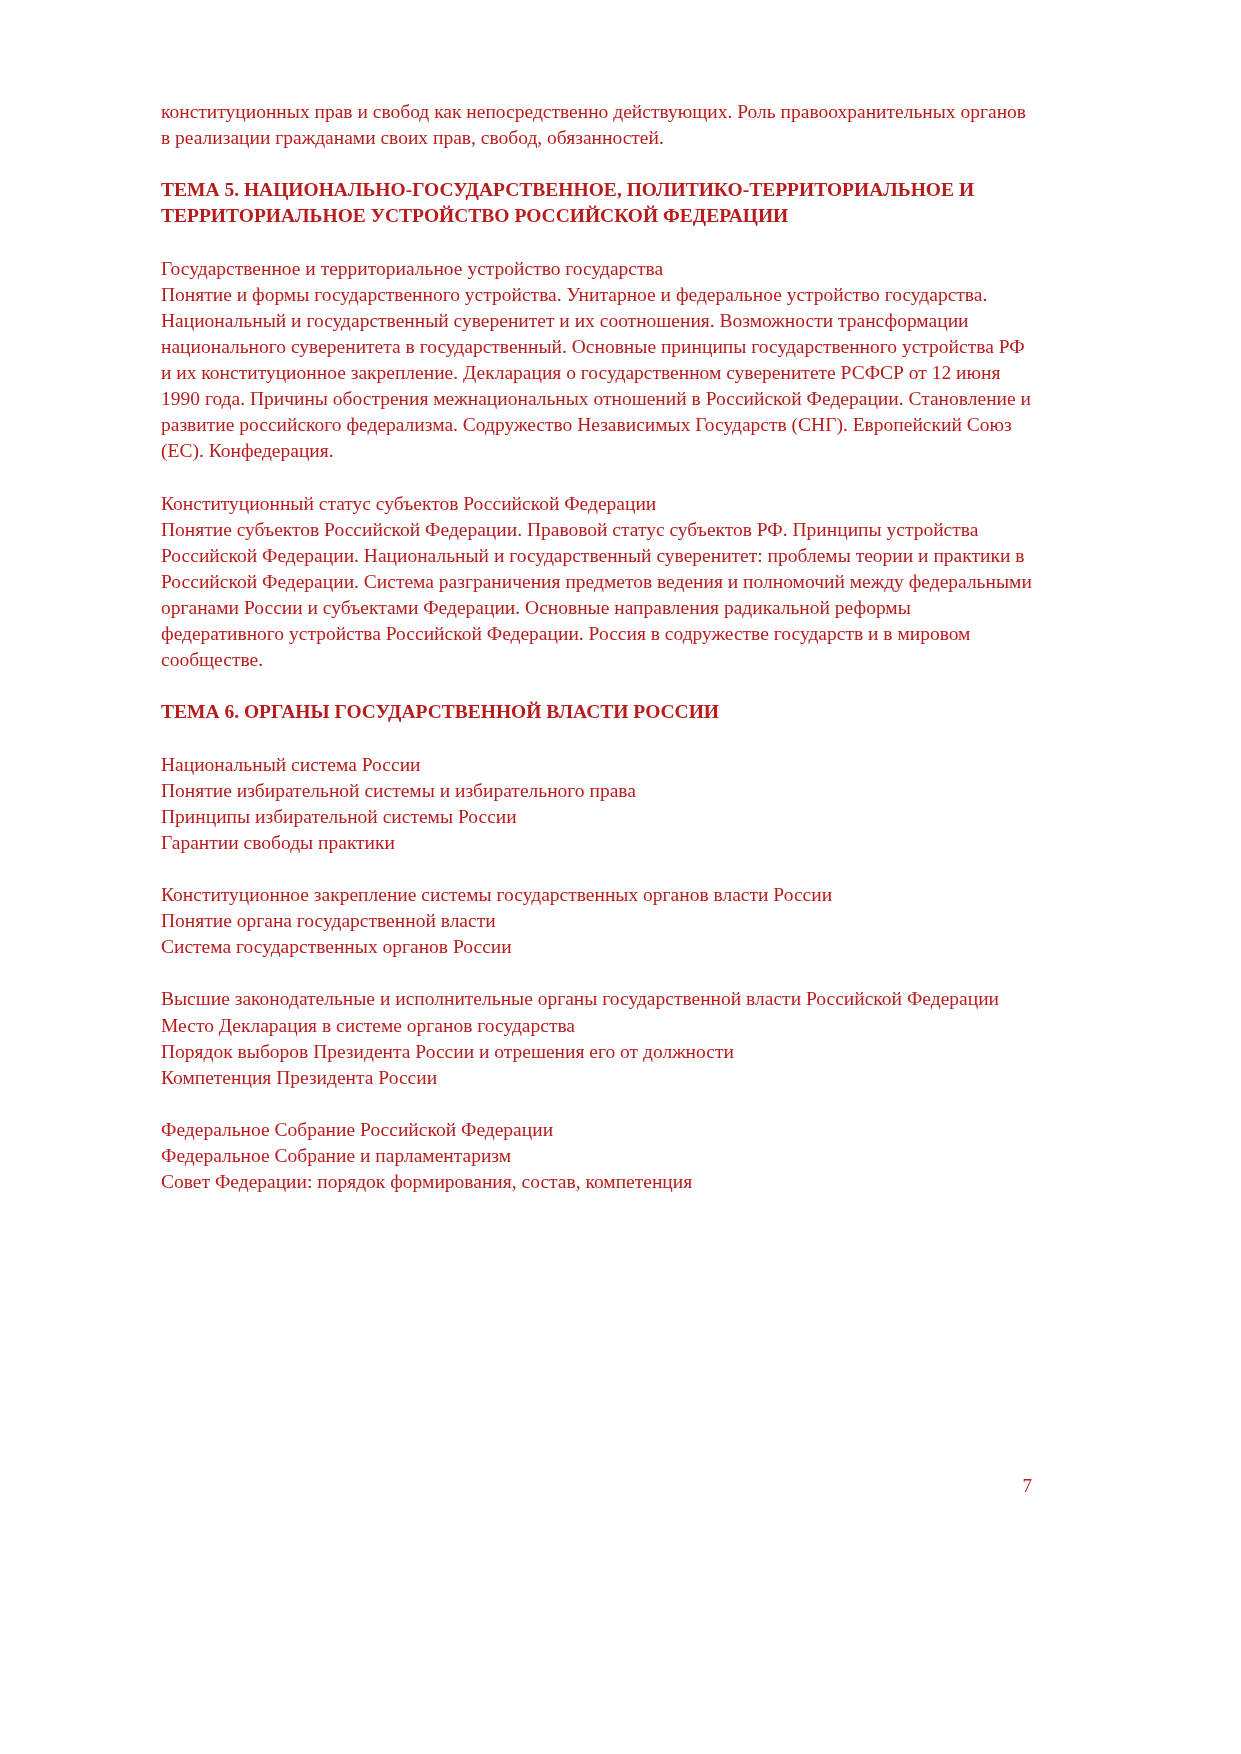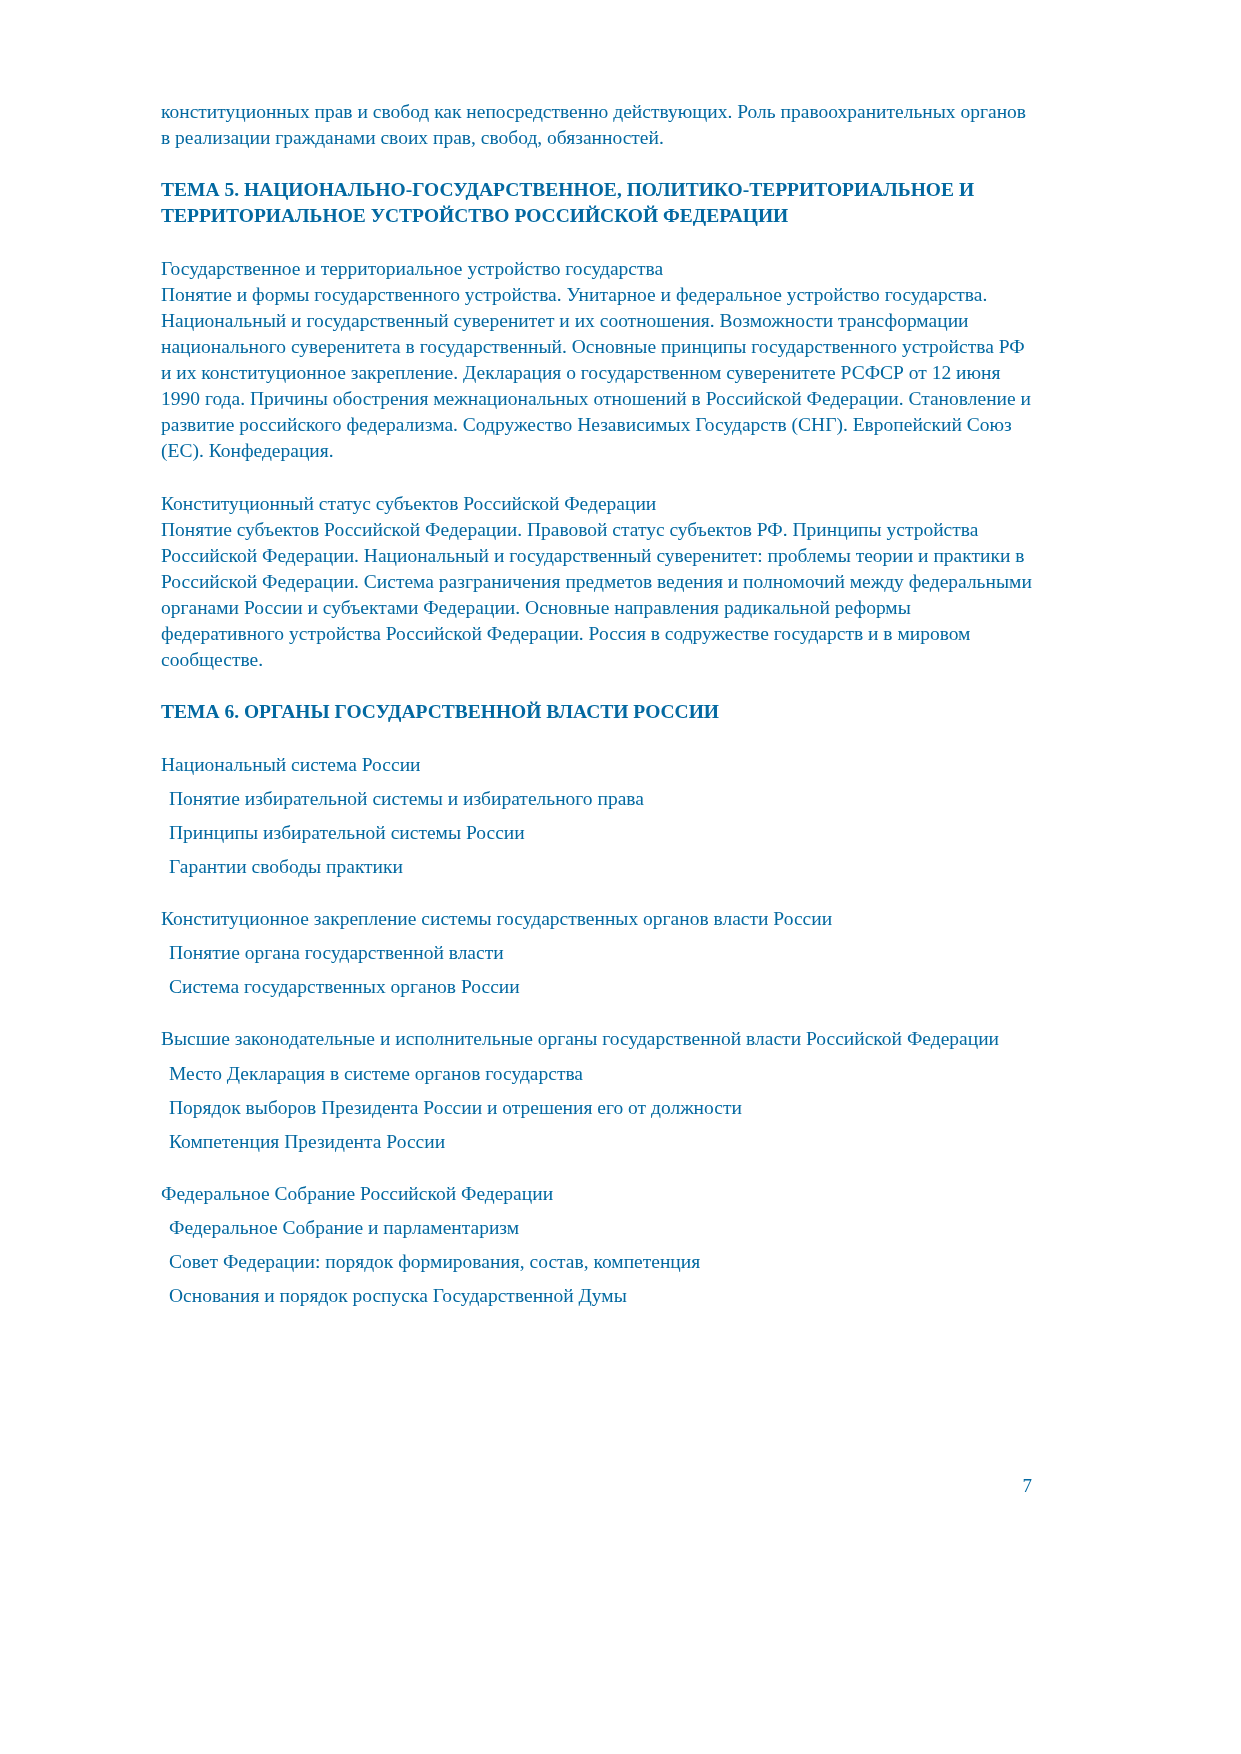--- a/index.html
+++ b/index.html
@@ -6,21 +6,21 @@
     margin: 0;
     padding: 0;
     background: #ffffff;
   }
   .page {
     position: relative;
     width: 1241px;
     height: 1696px;
     background: #ffffff;
     font-family: "Liberation Serif", "DejaVu Serif", serif;
-    color: #0369a1;
+    color: #b91c1c;
     overflow: hidden;
   }
   .content {
     position: absolute;
     left: 161px;
     top: 99px;
     width: 872px;
     font-size: 19.5px;
     line-height: 1.34;
     text-align: left;
@@ -33,21 +33,21 @@
   }
   .heading {
     font-weight: normal;
     margin: 0;
   }
   .theme-heading {
     font-weight: bold;
     margin: 0 0 26px 0;
   }
   .line {
-    margin: 8px;
+    margin: 0;
   }
   .page-number {
     position: absolute;
     top: 1476px;
     right: 209px;
     font-size: 19px;
     line-height: 1;
   }
 </style>
 </head>
@@ -92,19 +92,18 @@
       <p class="heading">Высшие законодательные и исполнительные органы государственной власти Российской Федерации</p>
       <p class="line">Место Декларация в системе органов государства</p>
       <p class="line">Порядок выборов Президента России и отрешения его от должности</p>
       <p class="line">Компетенция Президента России</p>
     </div>
 
     <div class="block">
       <p class="heading">Федеральное Собрание Российской Федерации</p>
       <p class="line">Федеральное Собрание и парламентаризм</p>
       <p class="line">Совет Федерации: порядок формирования, состав, компетенция</p>
-      <p class="line">Основания и порядок роспуска Государственной Думы</p>
     </div>
 
   </div>
 
   <div class="page-number">7</div>
 </div>
 
 </body></html>

